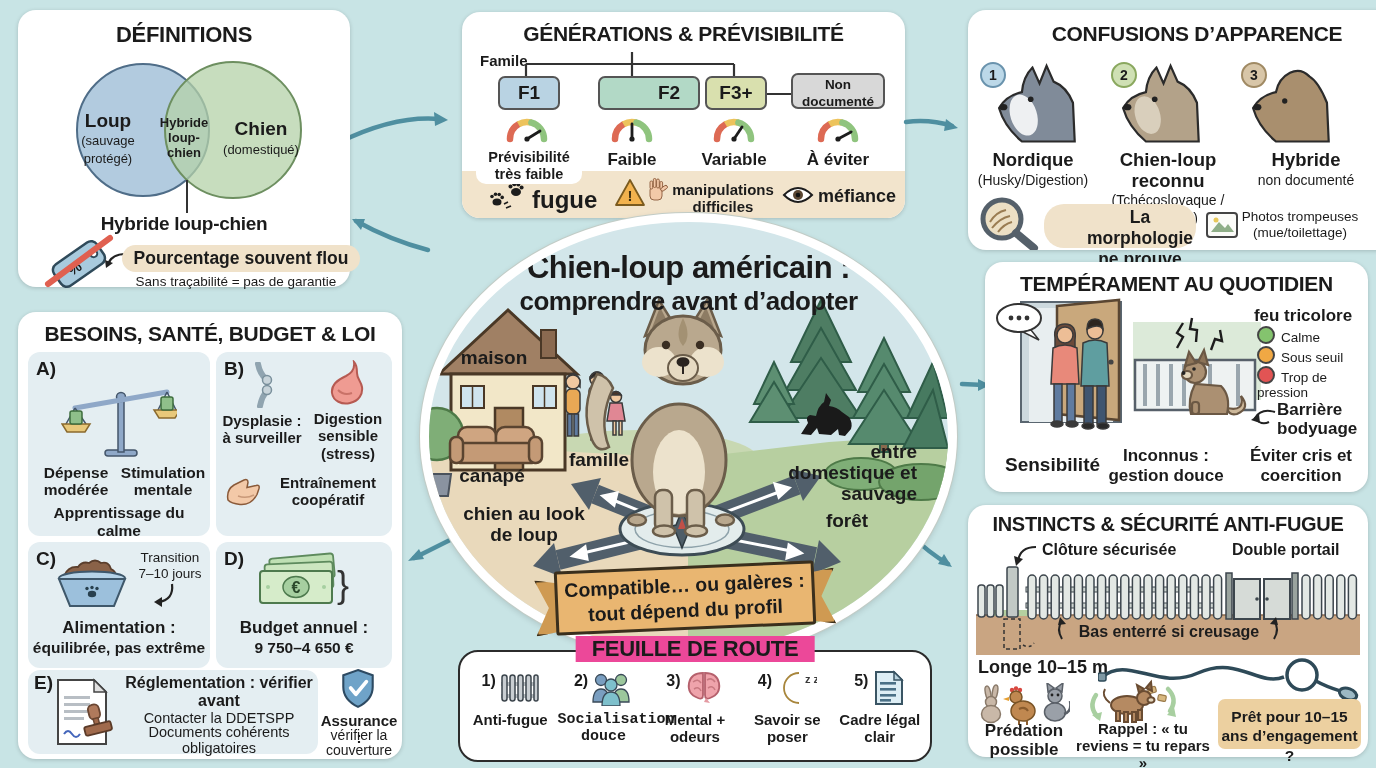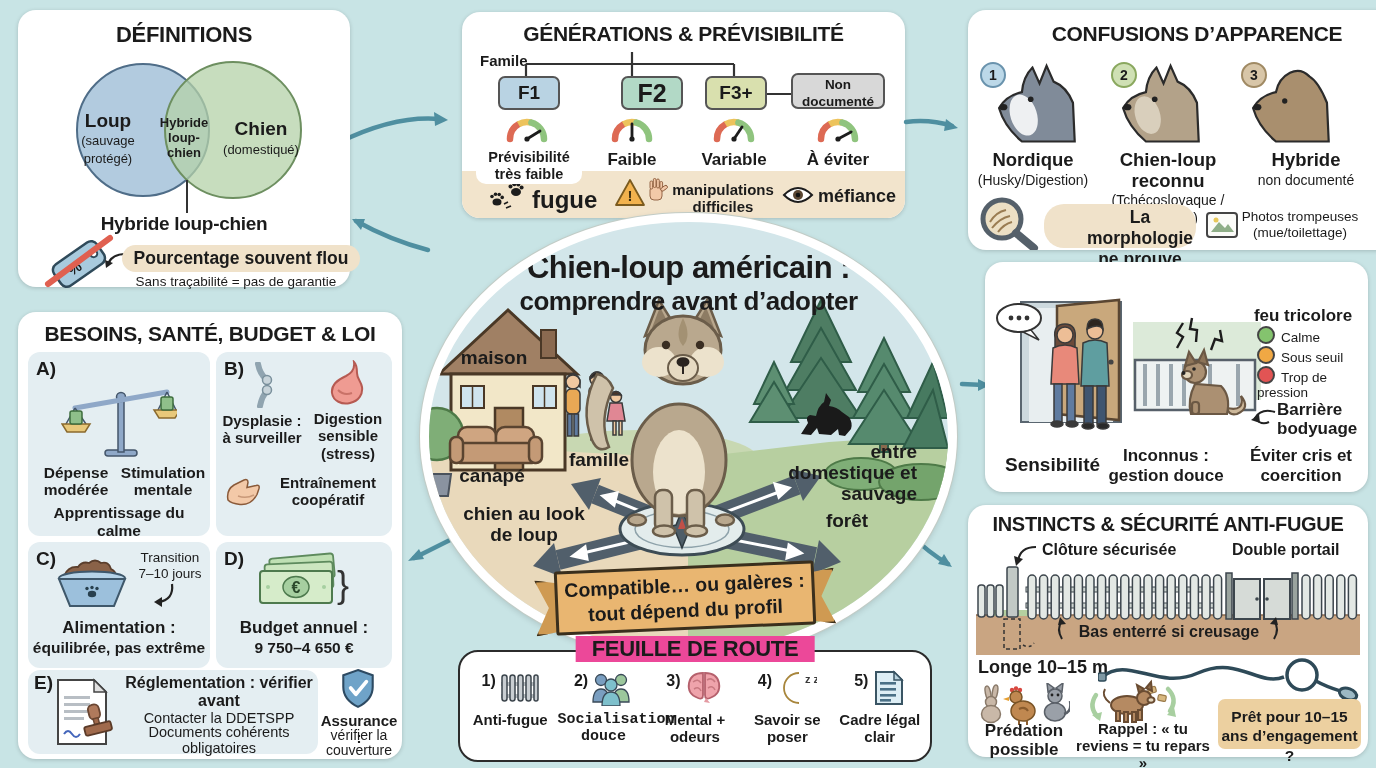--- a/index.html
+++ b/index.html
@@ -113,21 +113,21 @@
       <g stroke="#333" stroke-width="2.2" fill="none">
         <path d="M64,52 L272,52"></path>
         <path d="M170,40 L170,52"></path>
         <path d="M64,52 L64,64"></path>
           <path d="M170,52 L170,64"></path>
           <path d="M272,52 L272,64"></path>
         <path d="M301,82 L329,82"></path>
       </g>
     </svg>
     <div class="gbox f1" style="left:36px;top:64px;width:58px;height:30px;font-size:19px;line-height:30px;">F1</div>
-    <div class="gbox f2" style="left:159px;top:64px;width:58px;height:30px;font-size:25px;line-height:30px;">F2</div>
+    <div class="gbox f2" style="left:136px;top:64px;width:58px;height:30px;font-size:19px;line-height:30px;padding-left:40px;">F2</div>
     <div class="gbox f3" style="left:243px;top:64px;width:58px;height:30px;font-size:19px;line-height:30px;">F3+</div>
     <div class="gbox nd" style="left:329px;top:61px;width:94px;height:36px;font-size:13.5px;line-height:1.25;padding-top:2px;box-sizing:border-box;">Non documenté</div>
 
     <svg class="abs" style="left:43px;top:102px;" width="44" height="30" viewBox="0 0 44 30">
       <path d="M5,25 A17,17 0 0 1 13.5,10.3" stroke="#dd6a54" stroke-width="6.5" fill="none" stroke-linecap="round"></path>
       <path d="M13.5,10.3 A17,17 0 0 1 26.4,8.6" stroke="#edc35c" stroke-width="6.5" fill="none"></path>
       <path d="M26.4,8.6 A17,17 0 0 1 39,25" stroke="#8fc47e" stroke-width="6.5" fill="none" stroke-linecap="round"></path>
       <line x1="22" y1="25" x2="35" y2="17" stroke="#1d1d1d" stroke-width="2.8" stroke-linecap="round"></line>
         <circle cx="22" cy="25" r="2.6" fill="#1d1d1d"></circle>
     </svg>
@@ -504,20 +504,21 @@
   <div class="banner">
     <div class="btail btl"></div>
     <div class="btail btr"></div>
     <div class="bmain">
       <span>Compatible… ou galères :</span>
       <span>tout dépend du profil</span>
     </div>
   </div>
 
   <div class="panel" style="left:985px;top:262px;width:383px;height:230px;z-index:2;">
+    <div class="ptitle" style="top:10px;font-size:21px;">TEMPÉRAMENT AU QUOTIDIEN</div>
     <svg class="abs" style="left:8px;top:36px;" width="268" height="152" viewBox="0 0 268 152">
       <rect x="28" y="4" width="100" height="120" fill="#cdd9de" stroke="#5a6670" stroke-width="2"></rect>
       <rect x="36" y="10" width="84" height="114" fill="#e8eef0"></rect>
       <polygon points="64,8 126,2 126,122 64,116" fill="#c9a87c" stroke="#5a4632" stroke-width="2.5"></polygon>
       <circle cx="118" cy="64" r="2.6" fill="#444"></circle>
       <ellipse cx="26" cy="20" rx="22" ry="14" fill="#fff" stroke="#333" stroke-width="2"></ellipse>
       <circle cx="18" cy="20" r="2.4" fill="#333"></circle>
         <circle cx="26" cy="20" r="2.4" fill="#333"></circle>
         <circle cx="34" cy="20" r="2.4" fill="#333"></circle>
       <polygon points="38,32 46,42 30,34" fill="#fff" stroke="#333" stroke-width="1.5"></polygon>

